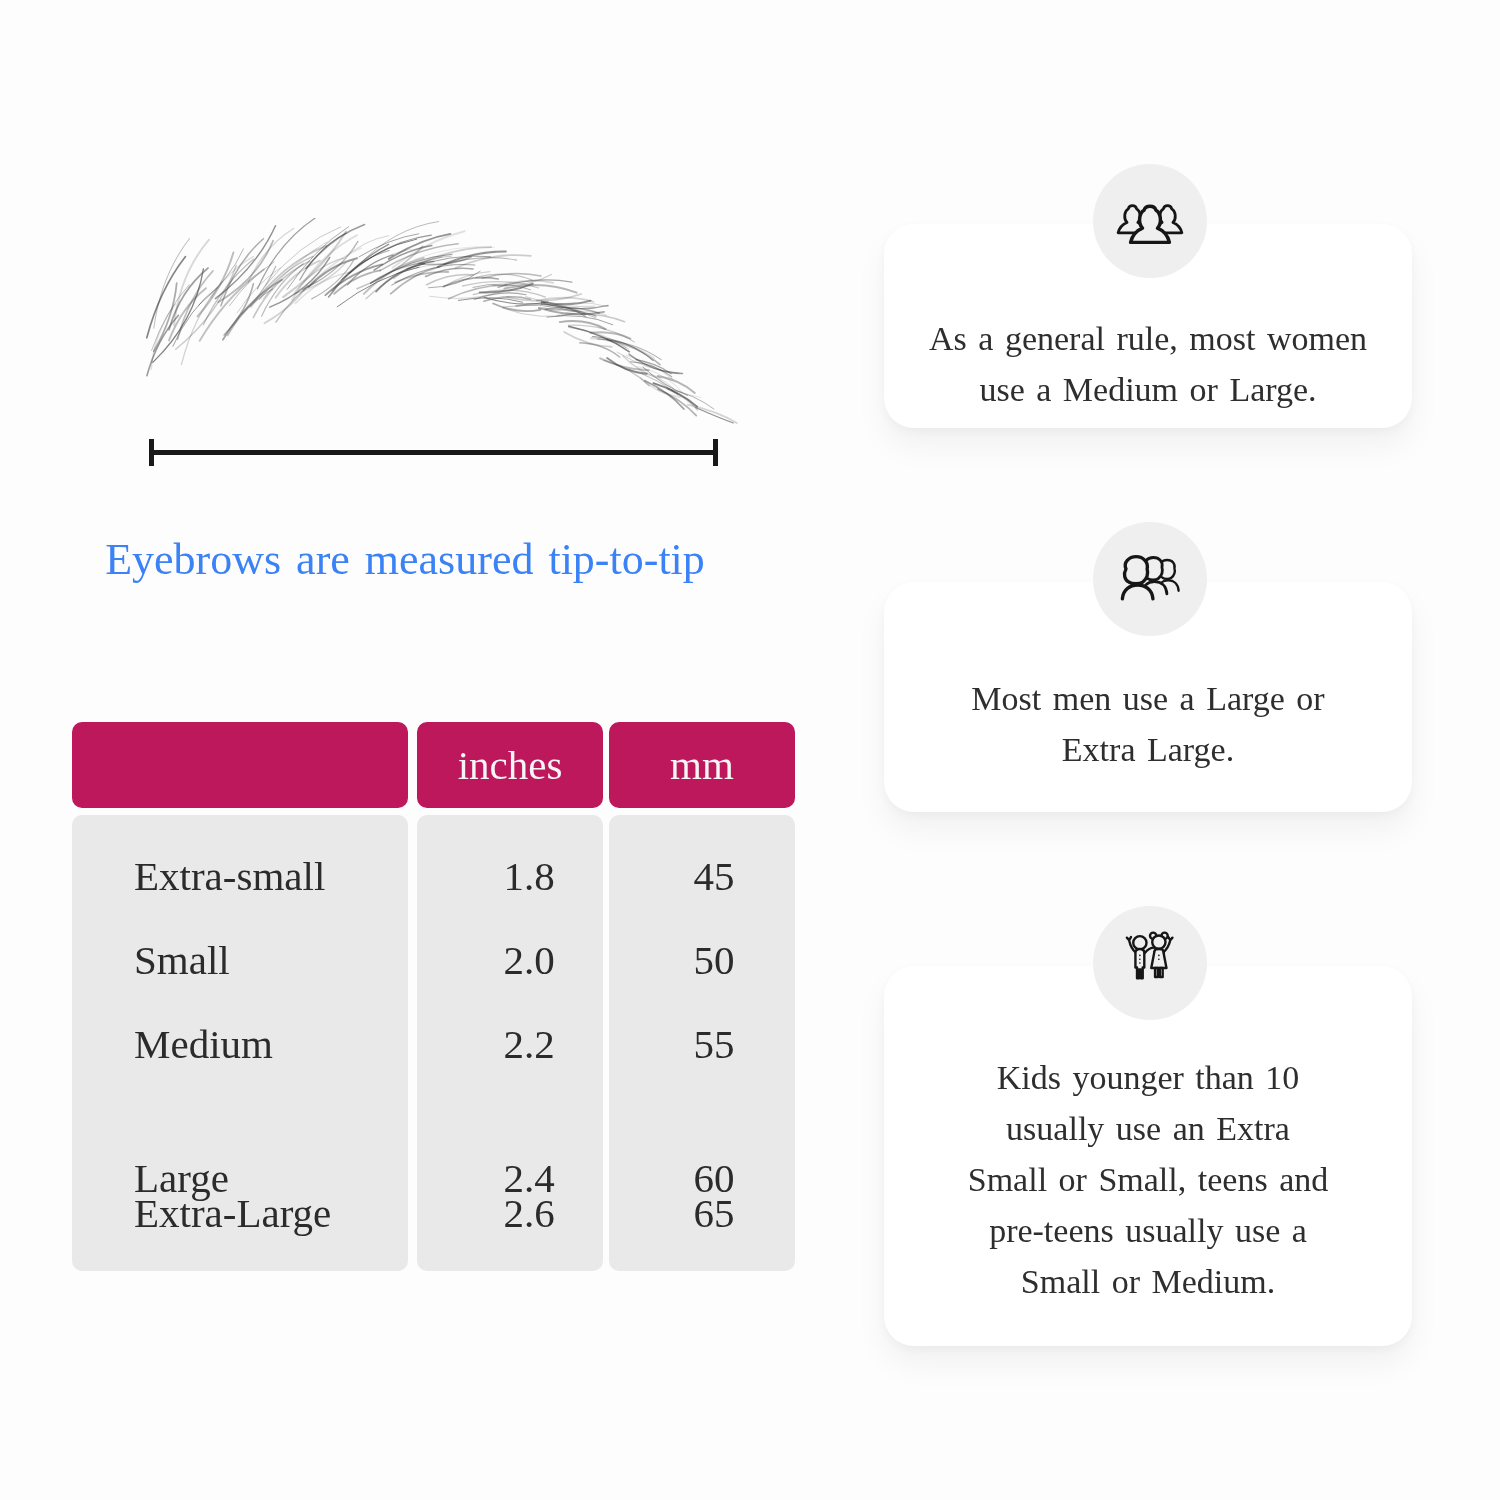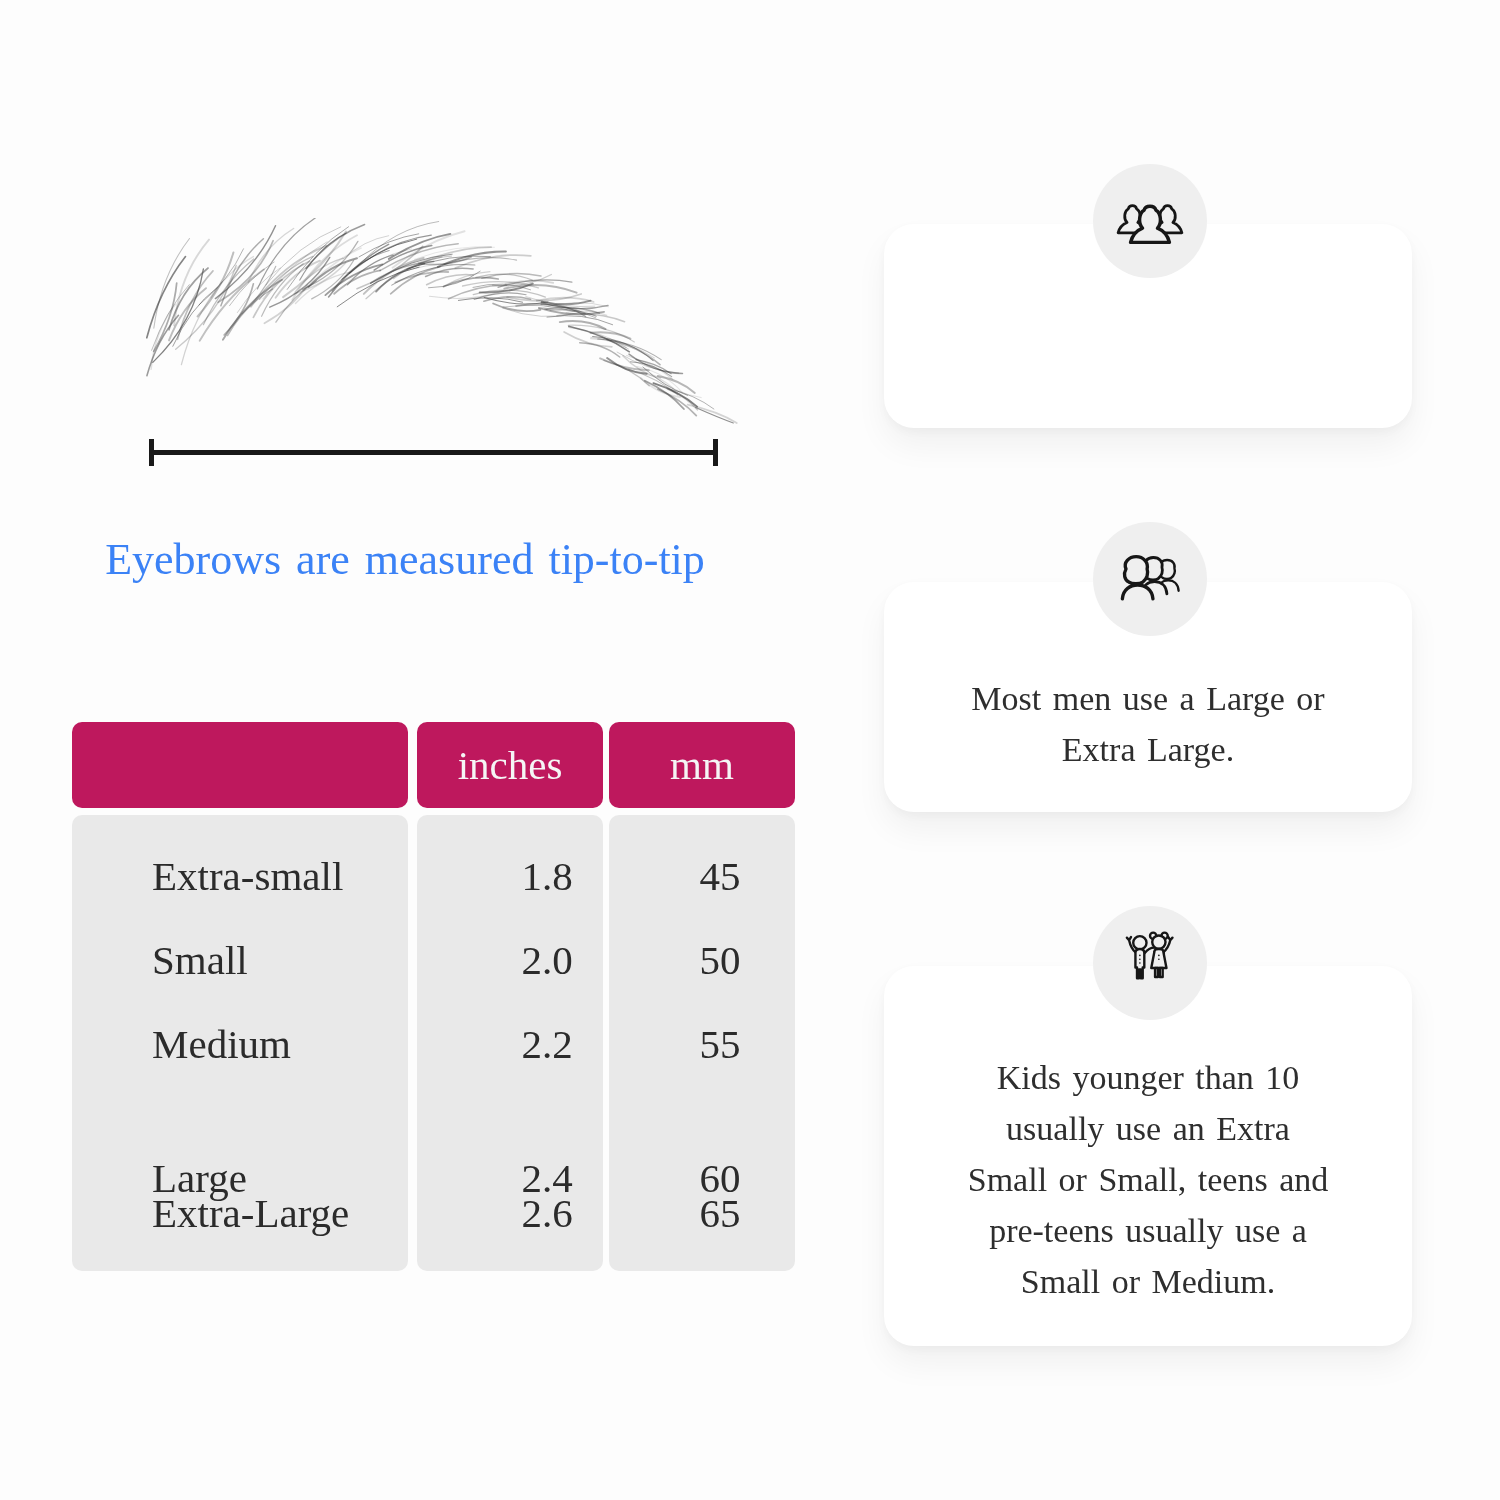--- a/index.html
+++ b/index.html
@@ -15,24 +15,24 @@
   .m-tick{position:absolute;top:439px;width:5px;height:27px;background:#191919;}
   .m-tick.left{left:149px;} .m-tick.right{left:713px;}
   
   .caption{position:absolute;left:75px;top:527px;width:660px;text-align:center;
     font-size:44px;line-height:65px;color:#3b82f6;word-spacing:4px;}
   
   .header-box{position:absolute;top:722px;height:86px;background:#be185d;border-radius:10px;
     color:#f5f5f5;display:flex;align-items:center;justify-content:center;font-size:41px;}
   .hb1{left:72px;width:336px;} .hb2{left:417px;width:186px;} .hb3{left:609px;width:186px;font-family:Liberation Serif, serif;}
   .body-box{position:absolute;top:815px;height:456px;background:#e9e9e9;border-radius:10px;}
-  .cell{position:absolute;height:48px;line-height:48px;font-size:41px;color:#2b2b2b;margin-left:18px;}
+  .cell{position:absolute;height:48px;line-height:48px;font-size:41px;color:#2b2b2b;}
   .lab{left:134px;width:272px;text-align:left;}
   .v-in{left:417px;width:224px;text-align:center;}
-  .v-mm{left:609px;width:186px;text-align:center;}
+  .v-mm{left:609px;width:186px;text-align:center;padding-left:12px;}
   .r0{top:852px;} .r1{top:936px;} .r2{top:1020px;} .r3{top:1154px;} .r4{top:1189px;}
   
   .card{position:absolute;left:884px;width:528px;background:#ffffff;border-radius:30px;
     box-shadow:0 18px 32px rgba(0,0,0,.05),0 4px 10px rgba(0,0,0,.032);}
   .card.women{top:224px;height:204px;}
   .card.men{top:582px;height:230px;}
   .card.kids{top:966px;height:380px;}
   .icon-circle{position:absolute;left:1093px;width:114px;height:114px;border-radius:50%;
     background:#efefef;display:flex;align-items:center;justify-content:center;}
   .icon-circle.women{top:164px;} .icon-circle.men{top:522px;} .icon-circle.kids{top:906px;}
@@ -299,20 +299,24 @@
         <circle cx="74" cy="27" r="10.5" fill="#efefef"></circle>
         <path fill="#efefef" d="M 67 42 C 67 39 70 38 74 38 C 78 38 81 39 81 42 L 86 68 L 62 68 Z"></path>
         <path fill="#efefef" d="M 68 68 L 68 82 L 72.5 82 L 72.5 68 Z"></path>
         <path fill="#efefef" d="M 75.5 68 L 75.5 82 L 80 82 L 80 68 Z"></path>
         <circle cx="74" cy="48" r="1.3" fill="#161616" stroke="none"></circle>
         <circle cx="74" cy="54" r="1.3" fill="#161616" stroke="none"></circle>
       </g>
     </svg>
   </div>
 
+  <div class="card-text women">
+    <div>As a general rule, most women</div>
+    <div>use a Medium or Large.</div>
+  </div>
   <div class="card-text men">
     <div>Most men use a Large or</div>
     <div>Extra Large.</div>
   </div>
   <div class="card-text kids">
     <div>Kids younger than 10</div>
     <div>usually use an Extra</div>
     <div>Small or Small, teens and</div>
     <div>pre-teens usually use a</div>
     <div>Small or Medium.</div>

